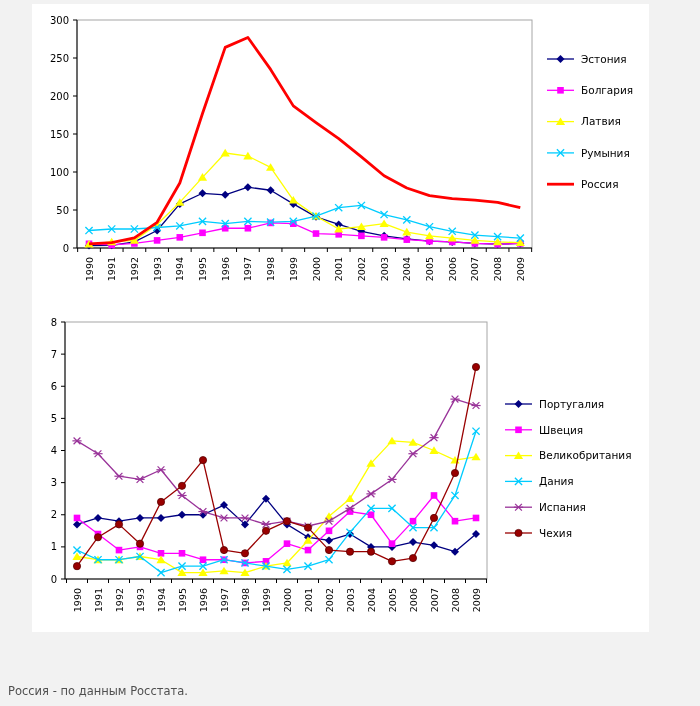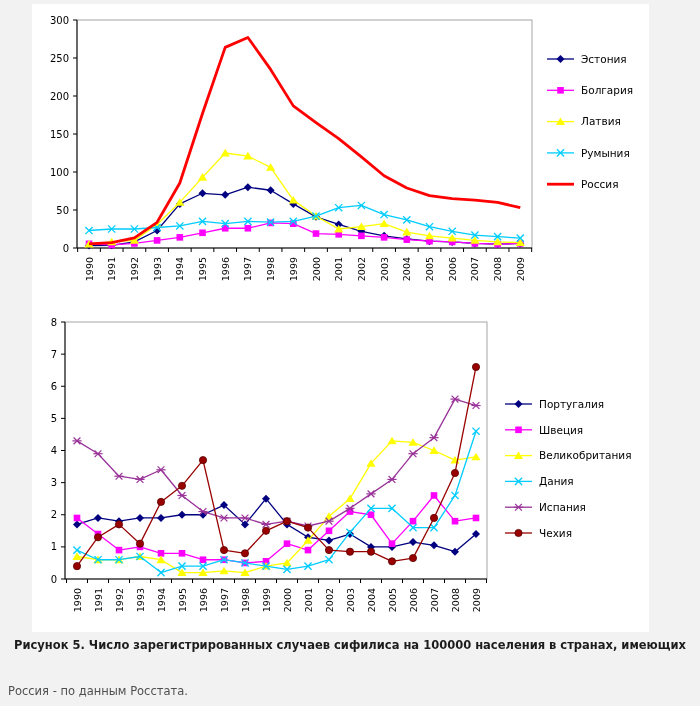--- a/index.html
+++ b/index.html
@@ -660,16 +660,15 @@
       </g>
       <g>
         <line x1="473" y1="221" x2="500" y2="221" stroke="#990000" stroke-width="1.3"></line>
         <circle cx="486.5" cy="221" r="3.6" fill="#990000" stroke="#5a0000" stroke-width="0.8"></circle>
         <text x="507" y="224.8" font-size="10.5">Чехия</text>
       </g>
     </g>
   </svg>
 
 <div class="caption">
-  <div>Рисунок 5. Число зарегистрированных случаев сифилиса на 100000 населения в странах, имеющих</div>
 </div>
 
 <div class="footnote">Россия - по данным Росстата.</div>
 
 </body></html>

